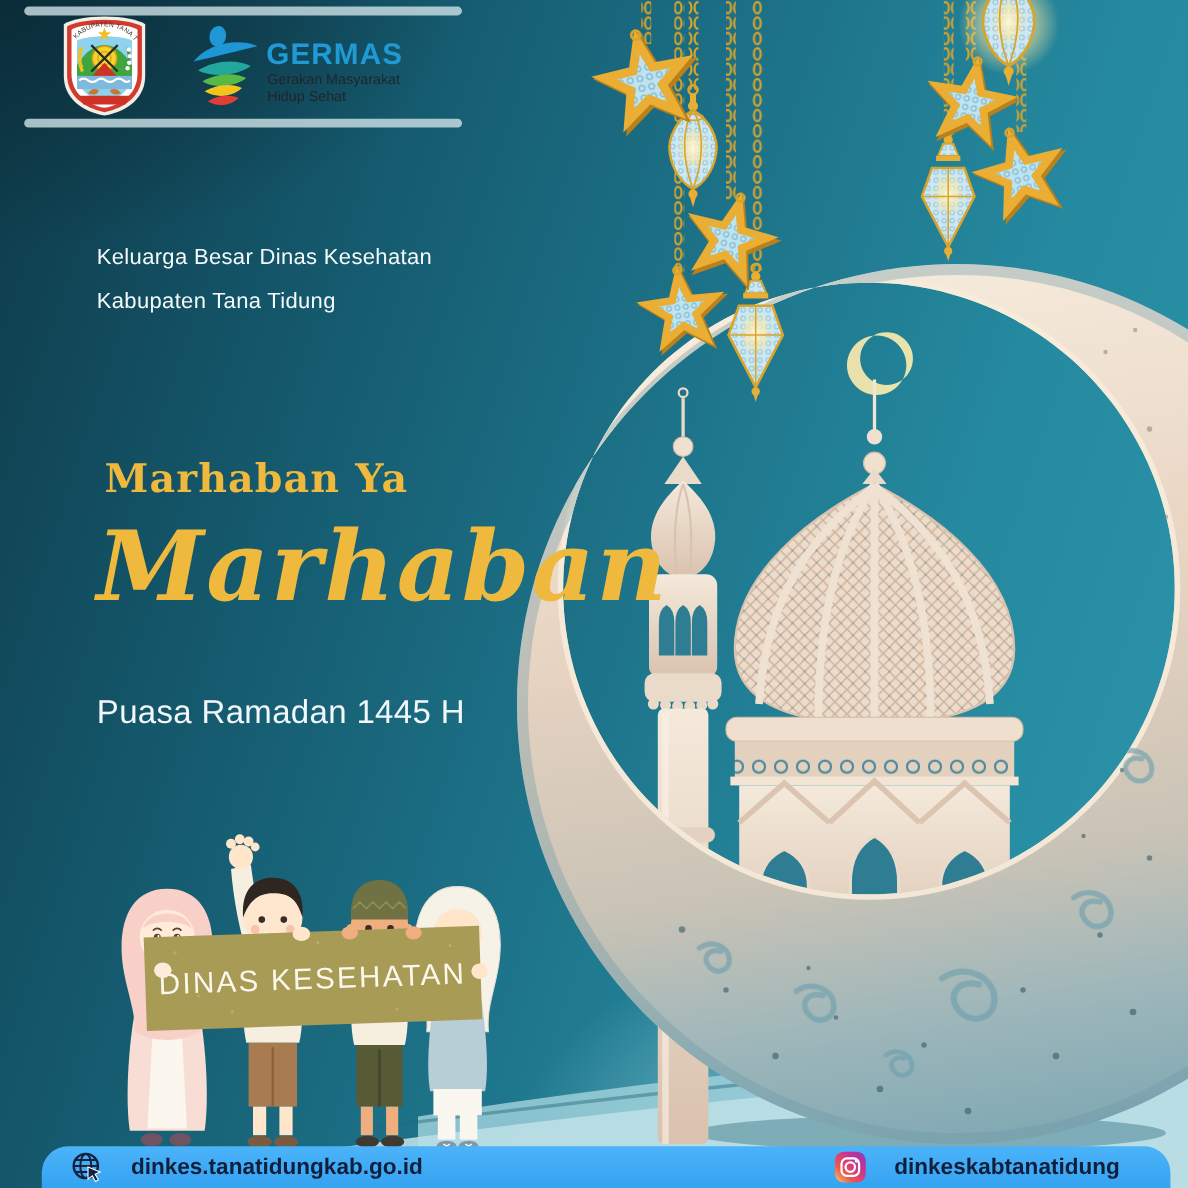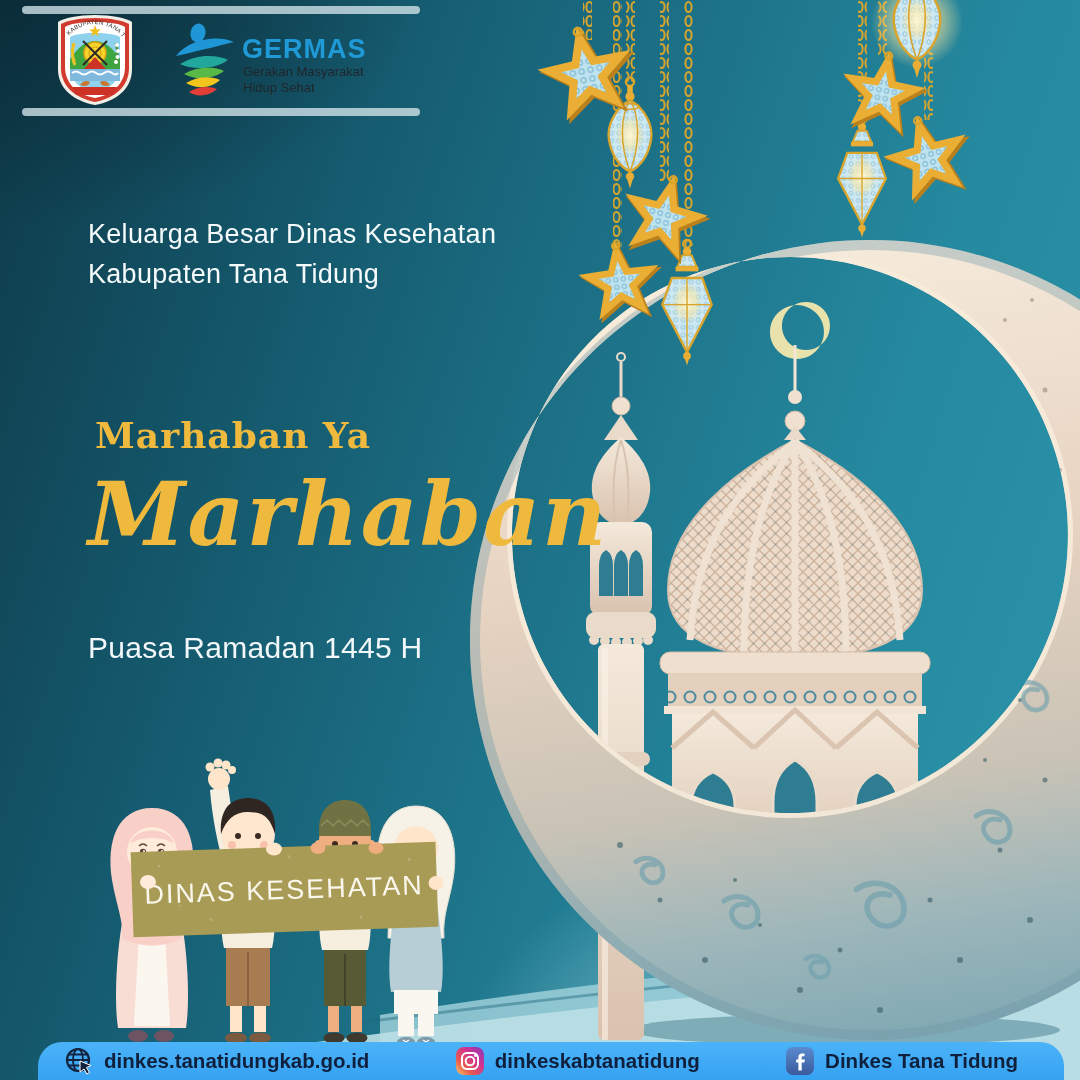--- a/index.html
+++ b/index.html
@@ -6,32 +6,32 @@
   .poster{
     position:relative;width:1080px;height:1080px;overflow:hidden;
     font-family:"Liberation Sans",sans-serif;
     background:
       radial-gradient(ellipse 760px 420px at 86% 99%, rgba(188,227,235,.95), rgba(188,227,235,0) 62%),
       radial-gradient(ellipse 700px 380px at 0% 0%, rgba(10,42,54,.85), rgba(10,42,54,0) 60%),
       linear-gradient(108deg,#0e3a48 0%,#14566a 24%,#1c7086 48%,#25899f 72%,#2c96ad 100%);
   }
   .hline{position:absolute;height:8px;border-radius:4px;background:rgba(203,222,228,.82);}
   #scene,#kids{position:absolute;display:block;}
-  .greeting{position:absolute;left:88px;top:214px;color:#f5fafb;font-size:27px;line-height:40px;font-weight:500;letter-spacing:.3px;}
+  .greeting{position:absolute;left:88px;top:214px;color:#f5fafb;font-size:20px;line-height:40px;font-weight:500;letter-spacing:.3px;}
   .title1{position:absolute;left:95px;top:414px;color:#efb93e;font-family:"DejaVu Serif",serif;font-weight:600;font-size:36px;letter-spacing:1px;}
   .title2{position:absolute;left:88px;top:462px;color:#efb93e;font-family:"DejaVu Serif",serif;font-style:italic;font-weight:700;font-size:88px;letter-spacing:2px;}
   .subtitle{position:absolute;left:88px;top:628px;color:#f2f8f9;font-size:30px;line-height:39px;font-weight:500;letter-spacing:.3px;}
   .footer-bar{
     position:absolute;left:38px;top:1042px;width:1026px;height:38px;
     background:linear-gradient(180deg,#4bb3f8,#35a2f2);
     border-radius:24px 24px 0 0;
     display:flex;align-items:center;justify-content:space-between;
     padding:0 46px 0 26px;box-sizing:border-box;
   }
-  .contact{display:flex;align-items:center;gap:10px;color:#10203c;font-weight:700;font-size:20.5px;white-space:nowrap;}
+  .contact{display:flex;align-items:center;gap:25px;color:#10203c;font-weight:700;font-size:20.5px;white-space:nowrap;}
   .contact svg{display:block;}
   .logos{position:absolute;left:0;top:0;}
 </style>
 </head>
 <body>
 
 <div class="poster">
 
   <svg id="scene" width="1080" height="1080" viewBox="0 0 1080 1080" style="left:0;top:0">
     <defs>
@@ -410,28 +410,15 @@
               <stop offset="1" stop-color="#fccc63"></stop>
           </linearGradient>
         </defs>
         <rect x="1" y="1" width="28" height="28" rx="8" fill="url(#igG)"></rect>
         <rect x="7" y="7" width="16" height="16" rx="5" fill="none" stroke="#ffffff" stroke-width="2"></rect>
         <circle cx="15" cy="15" r="4.3" fill="none" stroke="#ffffff" stroke-width="2"></circle>
         <circle cx="20.6" cy="9.4" r="1.6" fill="#ffffff"></circle>
       </svg>
       <span>dinkeskabtanatidung</span>
     </div>
-    <div class="contact">
-      <svg width="30" height="30" viewBox="0 0 30 30">
-        <defs>
-          <linearGradient id="fbG" x1="0" y1="0" x2="0" y2="1">
-            <stop offset="0" stop-color="#5b8bd0"></stop>
-              <stop offset="1" stop-color="#3a5a9c"></stop>
-          </linearGradient>
-        </defs>
-        <rect x="1" y="1" width="28" height="28" rx="7" fill="url(#fbG)"></rect>
-        <path d="M19.5,7.5 h-2.6 c-2.1,0 -3.5,1.4 -3.5,3.6 v2.3 h-2.3 v3.1 h2.3 v8 h3.3 v-8 h2.7 l.5,-3.1 h-3.2 v-1.8 c0,-.9 .4,-1.3 1.3,-1.3 h1.5 z" fill="#ffffff"></path>
-      </svg>
-      <span>Dinkes Tana Tidung</span>
-    </div>
   </div>
 
 </div>
 
 </body></html>

